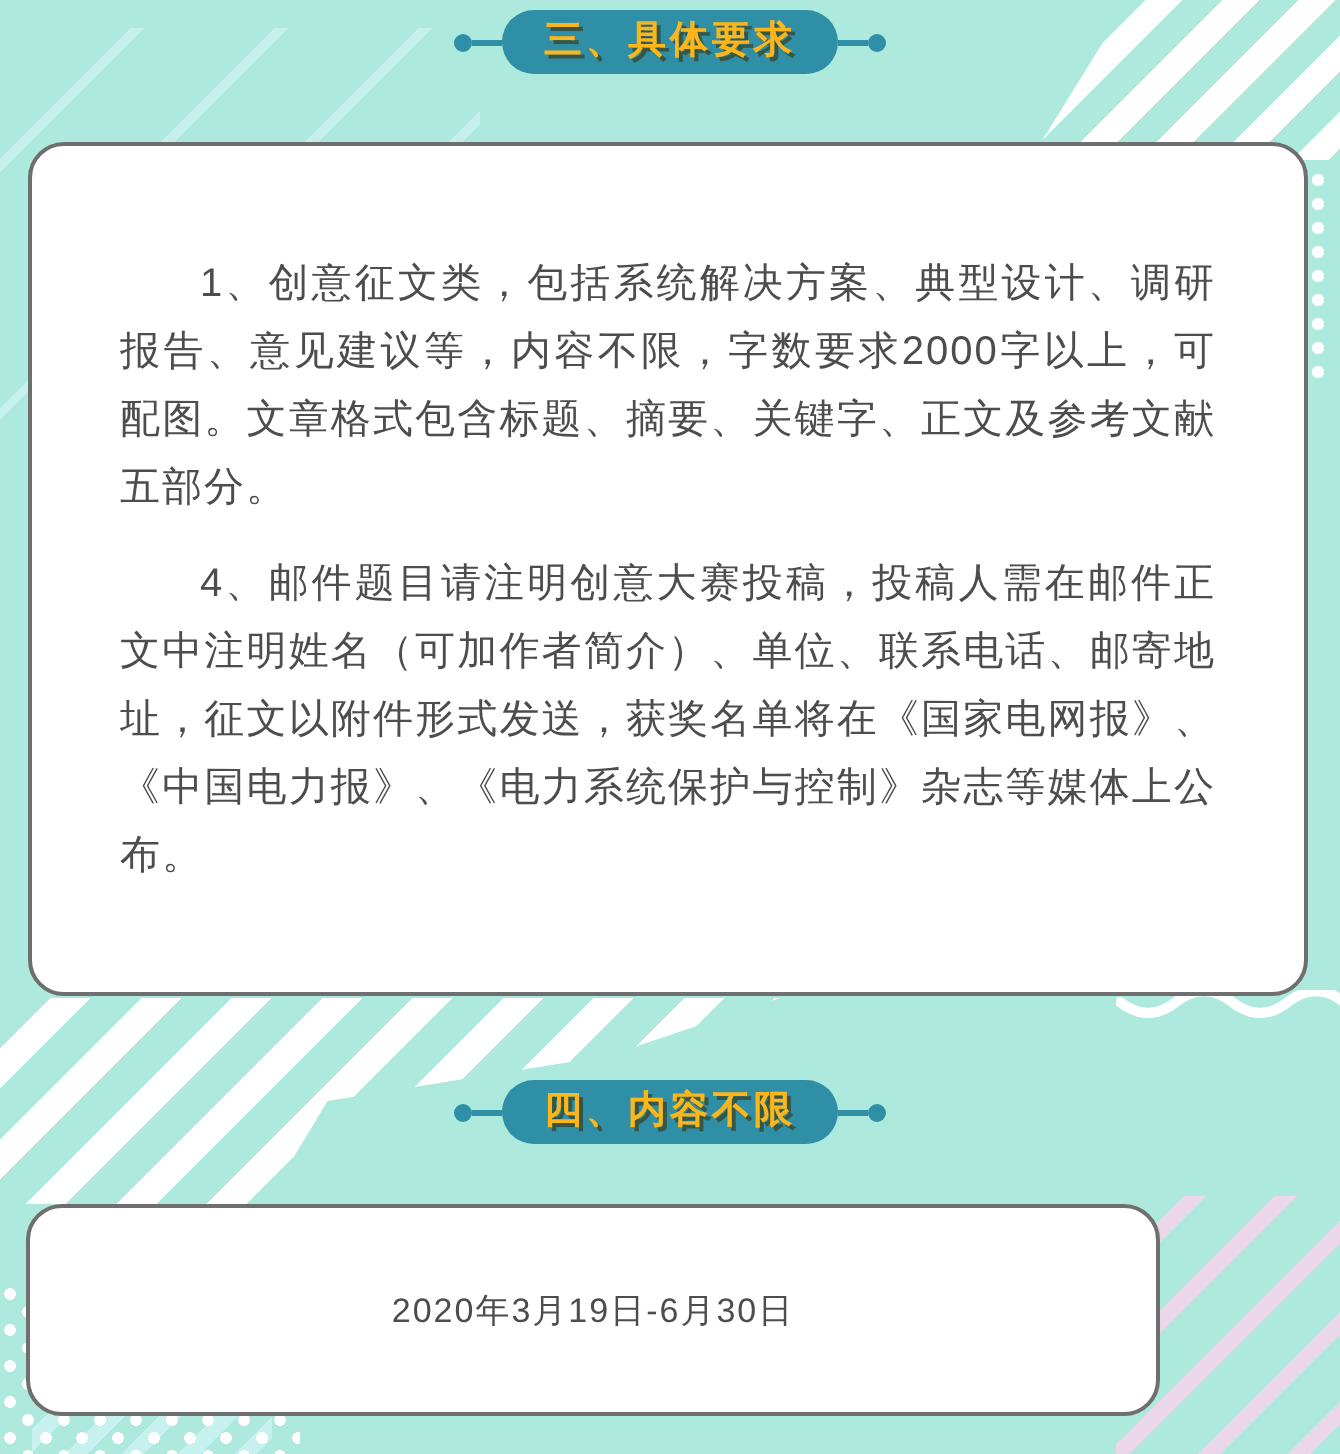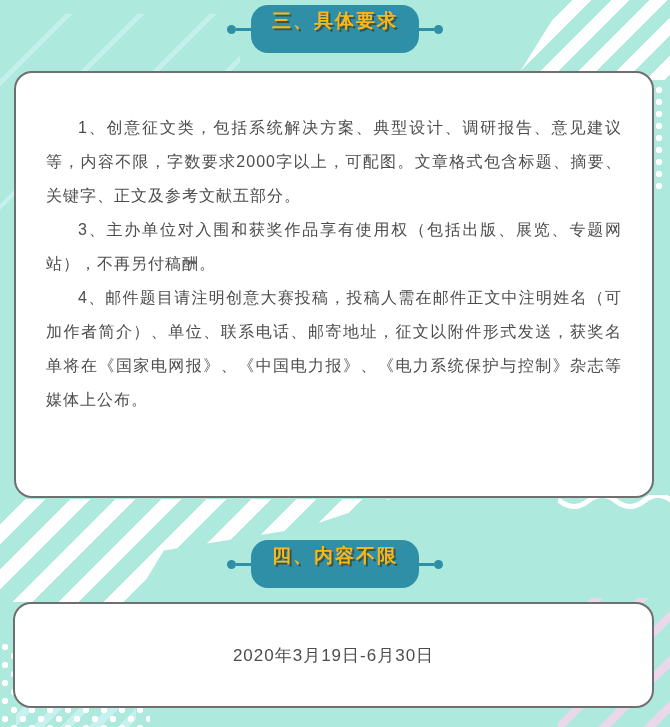--- a/index.html
+++ b/index.html
@@ -65,41 +65,41 @@
   
   .badge-row{
     position:absolute;left:0;width:100%;
     display:flex;align-items:center;justify-content:center;z-index:4;
   }
   .badge-row.first{top:5px;}
   .badge-row.second{top:540px;}
   .badge-dot{width:9px;height:9px;border-radius:50%;background:var(--badge-pill);}
   .badge-link{width:15px;height:3px;background:var(--badge-pill);}
   .badge-pill{
-    height:48px;line-height:32px;padding:0 21px;border-radius:17px;
+    height:32px;line-height:32px;padding:0 21px;border-radius:17px;
     background:var(--badge-pill);
     color:var(--badge-text);font-size:19px;font-weight:bold;letter-spacing:2px;
     text-shadow:2px 2px 0 var(--badge-text-shadow);
     white-space:nowrap;
   }
   
   .card{
     position:absolute;background:#fff;border:2px solid var(--card-border);
     border-radius:18px;box-sizing:border-box;z-index:2;
   }
   .card-requirements{
     left:14px;top:71px;width:640px;height:427px;
     padding:38px 30px 0 30px;
   }
   .card-requirements p{
-    margin:0;font-size:16px;line-height:34px;color:var(--body-text);
+    margin:14px;font-size:20px;line-height:34px;color:var(--body-text);
     text-indent:2em;text-align:justify;letter-spacing:1px;
   }
   .card-schedule{
-    left:13px;top:602px;width:641px;height:106px;
+    left:13px;top:602px;width:567px;height:106px;
     display:flex;align-items:center;justify-content:center;
   }
   .event-date{font-size:17px;color:var(--body-text);letter-spacing:1px;}
 </style>
 </head>
 <body>
 
 <div class="canvas">
 
   <div class="decor stripes-top-left"></div>
@@ -117,21 +117,20 @@
   <div class="badge-row first">
     <span class="badge-dot"></span>
     <span class="badge-link"></span>
     <span class="badge-pill">三、具体要求</span>
     <span class="badge-link"></span>
     <span class="badge-dot"></span>
   </div>
 
   <div class="card card-requirements">
     <p>1、创意征文类，包括系统解决方案、典型设计、调研报告、意见建议等，内容不限，字数要求2000字以上，可配图。文章格式包含标题、摘要、关键字、正文及参考文献五部分。</p>
-    <p>3、主办单位对入围和获奖作品享有使用权（包括出版、展览、专题网站），不再另付稿酬。</p>
     <p>4、邮件题目请注明创意大赛投稿，投稿人需在邮件正文中注明姓名（可加作者简介）、单位、联系电话、邮寄地址，征文以附件形式发送，获奖名单将在《国家电网报》、《中国电力报》、《电力系统保护与控制》杂志等媒体上公布。</p>
   </div>
 
   <div class="badge-row second">
     <span class="badge-dot"></span>
     <span class="badge-link"></span>
     <span class="badge-pill">四、内容不限</span>
     <span class="badge-link"></span>
     <span class="badge-dot"></span>
   </div>

